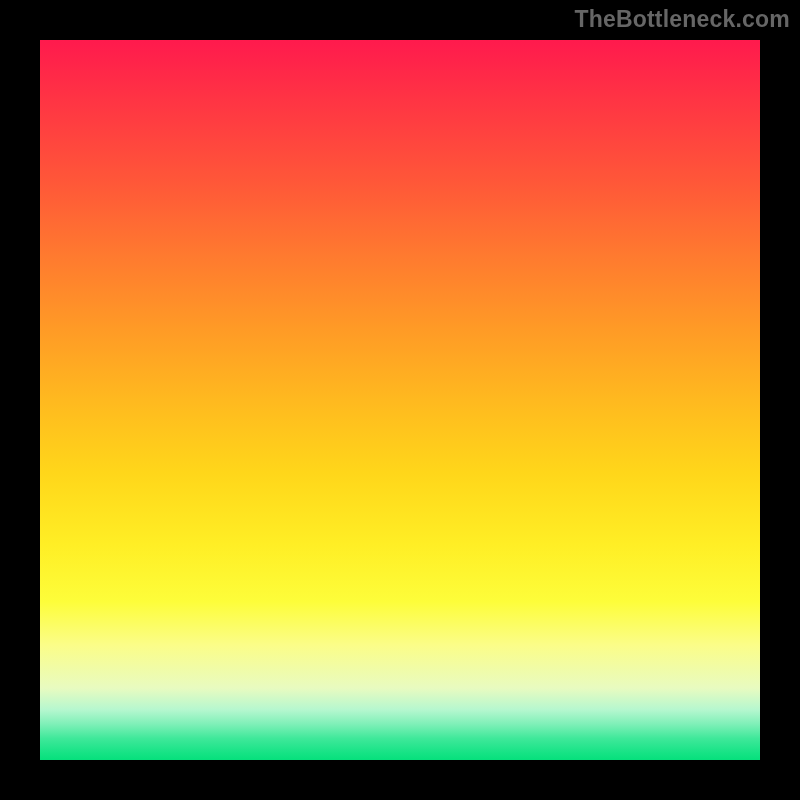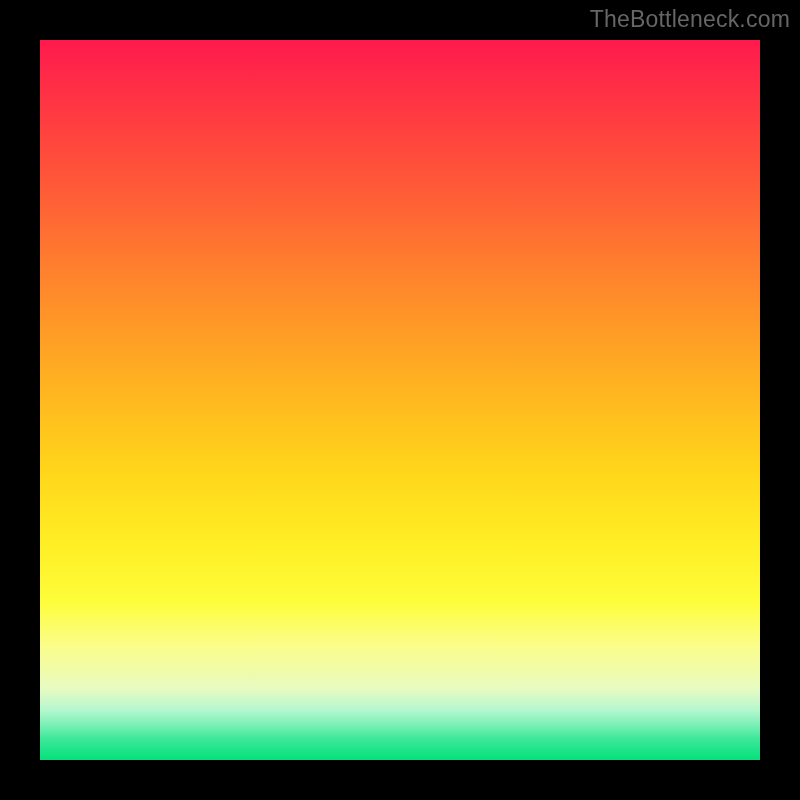--- a/index.html
+++ b/index.html
@@ -49,21 +49,21 @@
       #16e385 99%,
       #06e07c 100%
     );
   }
   .watermark {
     position: absolute;
     top: 6px;
     right: 10px;
     color: #666;
     font-size: 23px;
-    font-weight: 400;
+    font-weight: 700;
     letter-spacing: 0.2px;
     user-select: none;
   }
   svg { display: block; }
 </style>
 </head>
 <body>
 
 <div class="frame">
   <div class="watermark">TheBottleneck.com</div>

